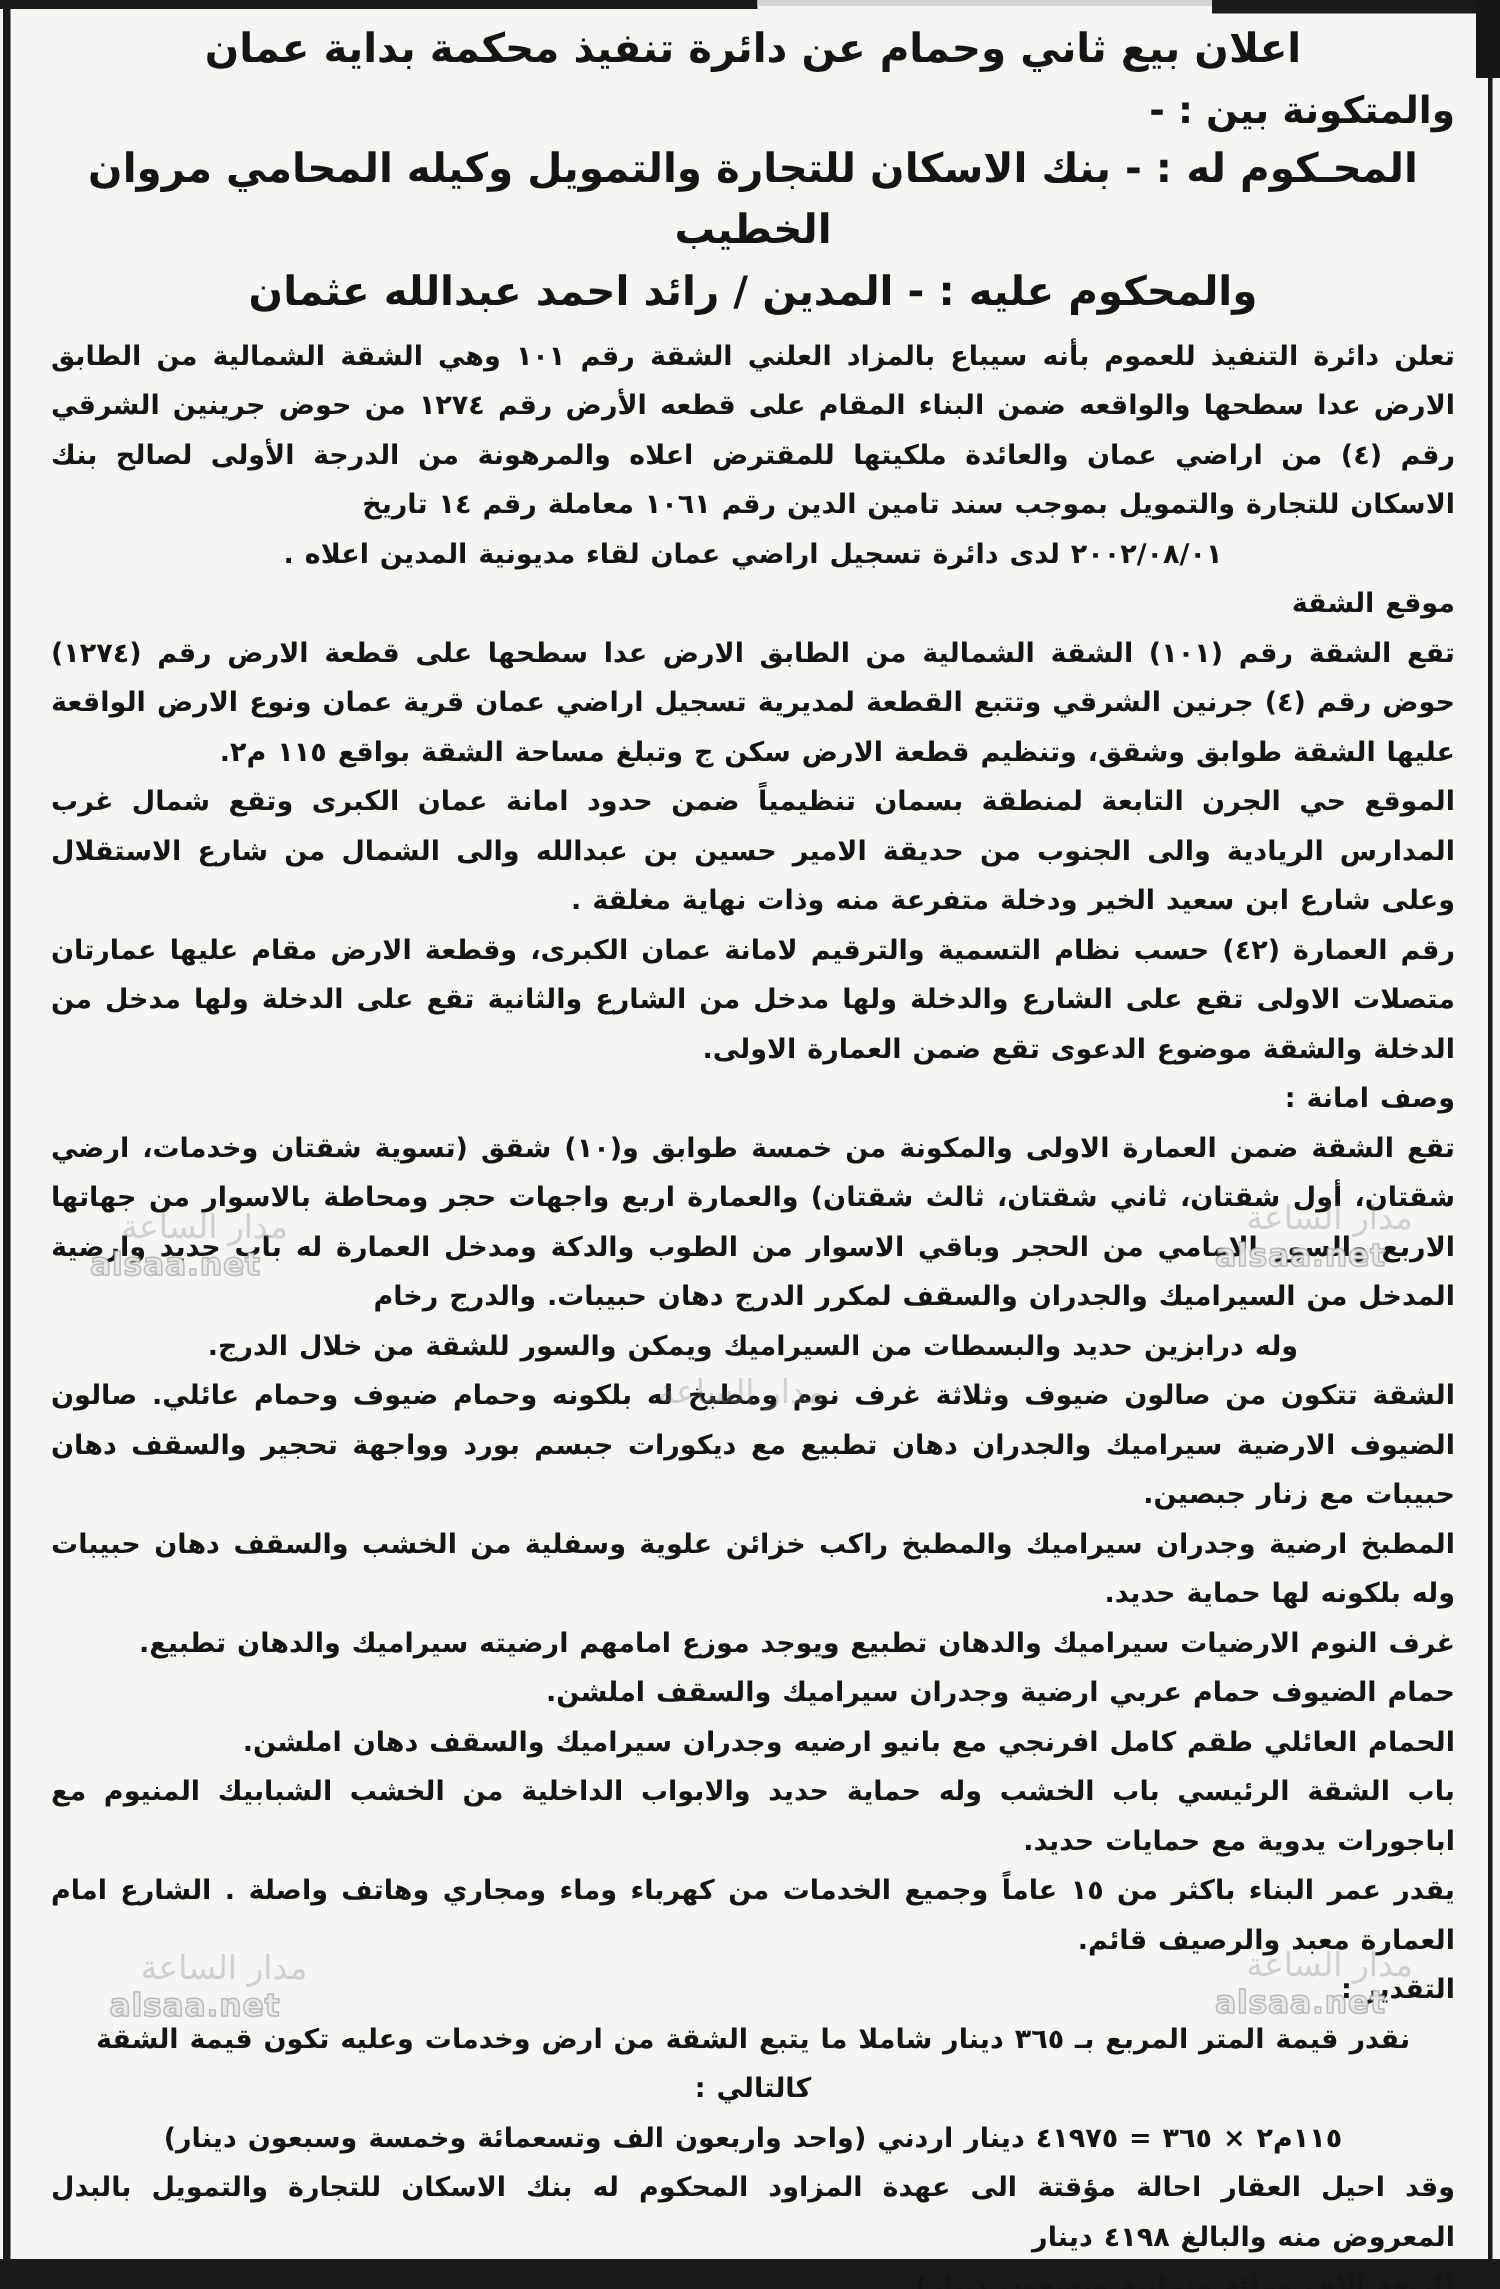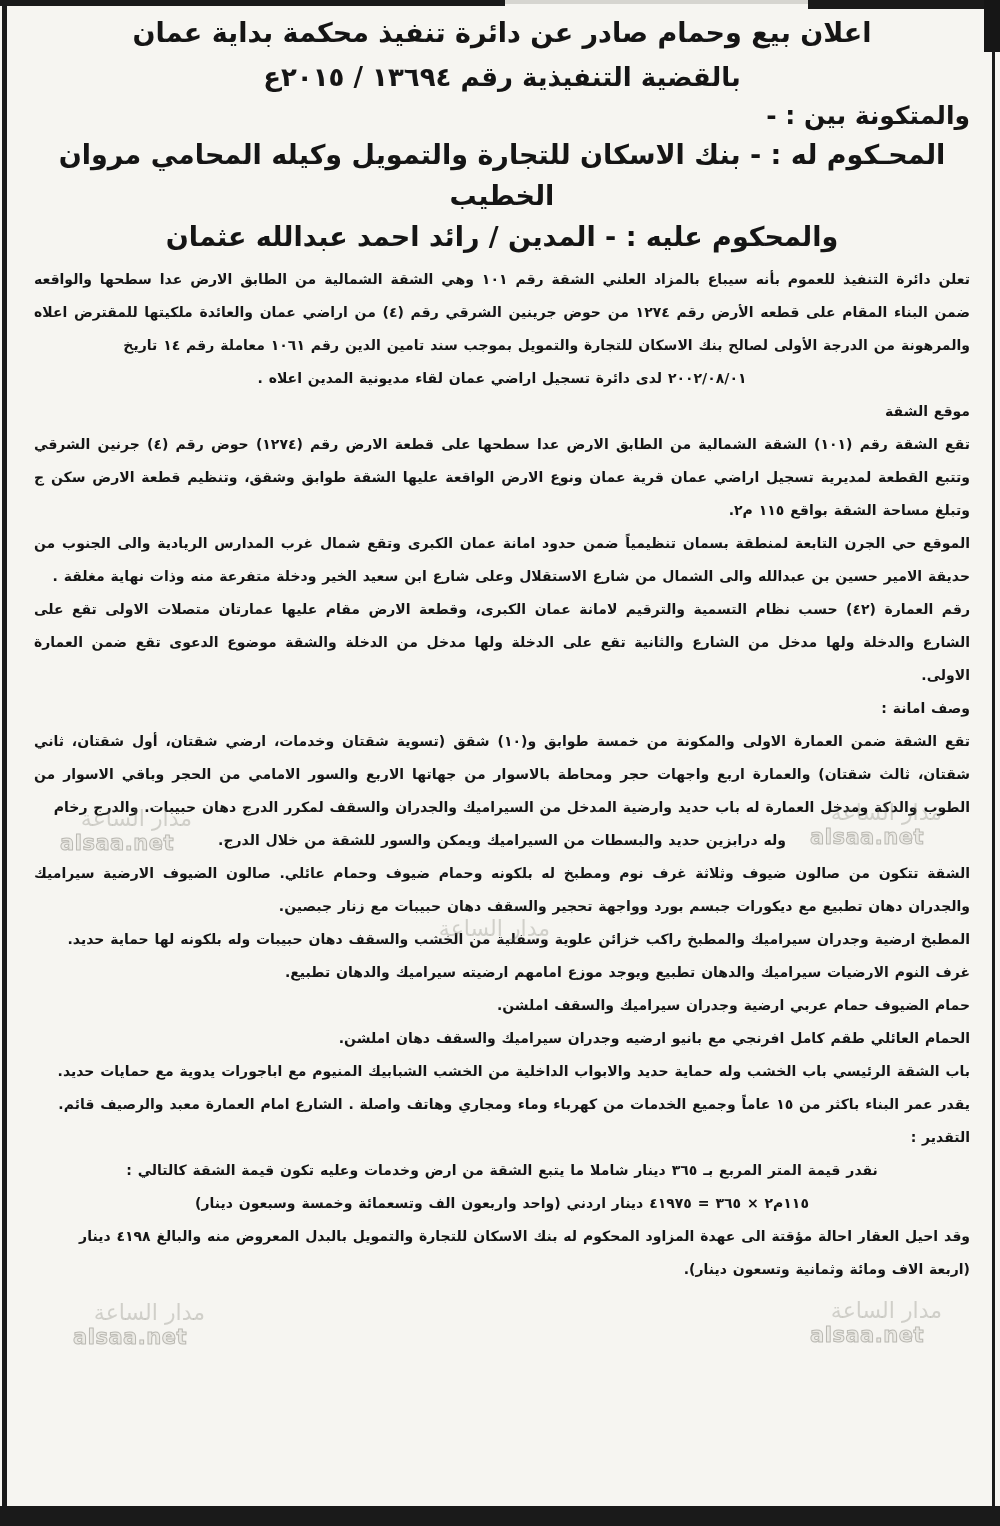--- a/index.html
+++ b/index.html
@@ -34,21 +34,21 @@
   .parties-intro {
     text-align: right;
     font-size: 25px; line-height: 36px;
   }
   .party-line {
     text-align: center;
     font-size: 27px; line-height: 41px;
   }
   .body-blocks { margin-top: 6px; }
   .blk {
-    font-size: 14px;
+    font-size: 18px;
     line-height: 33px;
     word-spacing: 1px;
   }
   .blk.align-justify { text-align: justify; }
   .blk.align-center  { text-align: center; }
   .blk.align-right   { text-align: right; }
   
   .wm {
     position: absolute;
     width: 150px;
@@ -77,22 +77,21 @@
 
 <div class="border" style="left:0; top:0; width:505px; height:6px;"></div>
 <div class="border-top-gap" style="left:505px; top:0; width:303px; height:4px;"></div>
 <div class="border" style="left:808px; top:0; width:192px; height:9px;"></div>
 <div class="border-top-right-blob" style="left:984px; top:0; width:16px; height:52px;"></div>
 <div class="border" style="left:2px; top:0; width:5px; height:1510px;"></div>
 <div class="border" style="left:992px; top:50px; width:3px; height:1456px;"></div>
 <div class="border" style="left:0; top:1506px; width:1000px; height:20px;"></div>
 
 <div class="page-content">
-  <div class="title-line-1">اعلان بيع وحمام صادر عن دائرة تنفيذ محكمة بداية عمان</div>
-  <div class="title-line-2">بالقضية التنفيذية رقم ١٣٦٩٤ / ٢٠١٥ع</div>
+  <div class="title-line-1">اعلان بيع ثاني وحمام عن دائرة تنفيذ محكمة بداية عمان</div>
   <div class="parties-intro">والمتكونة بين : -</div>
   <div class="party-line">المحـكوم له : - بنك الاسكان للتجارة والتمويل وكيله المحامي مروان الخطيب</div>
   <div class="party-line">والمحكوم عليه : - المدين  /  رائد احمد عبدالله عثمان</div>
 
   <div class="body-blocks">
       <div class="blk paragraph align-justify">تعلن دائرة التنفيذ للعموم بأنه سيباع بالمزاد العلني الشقة رقم ١٠١ وهي الشقة الشمالية من الطابق الارض عدا سطحها والواقعه ضمن البناء المقام على قطعه الأرض رقم ١٢٧٤ من حوض جرينين الشرقي رقم (٤) من اراضي عمان والعائدة ملكيتها للمقترض اعلاه والمرهونة من الدرجة الأولى لصالح بنك الاسكان للتجارة والتمويل بموجب سند تامين الدين رقم ١٠٦١ معاملة رقم ١٤ تاريخ</div>
       <div class="blk paragraph align-center">٢٠٠٢/٠٨/٠١ لدى دائرة تسجيل اراضي عمان لقاء مديونية المدين اعلاه .</div>
       <div class="blk heading align-right">موقع الشقة</div>
       <div class="blk paragraph align-justify">تقع الشقة رقم (١٠١) الشقة الشمالية من الطابق الارض عدا سطحها على قطعة الارض رقم (١٢٧٤) حوض رقم (٤) جرنين الشرقي وتتبع القطعة لمديرية تسجيل اراضي عمان قرية عمان ونوع الارض الواقعة عليها الشقة طوابق وشقق، وتنظيم قطعة الارض سكن ج وتبلغ مساحة الشقة بواقع ١١٥ م٢.</div>
       <div class="blk paragraph align-justify">الموقع حي الجرن التابعة لمنطقة بسمان تنظيمياً ضمن حدود امانة عمان الكبرى وتقع شمال غرب المدارس الريادية والى الجنوب من حديقة الامير حسين بن عبدالله والى الشمال من شارع الاستقلال وعلى شارع ابن سعيد الخير ودخلة متفرعة منه وذات نهاية مغلقة .</div>

